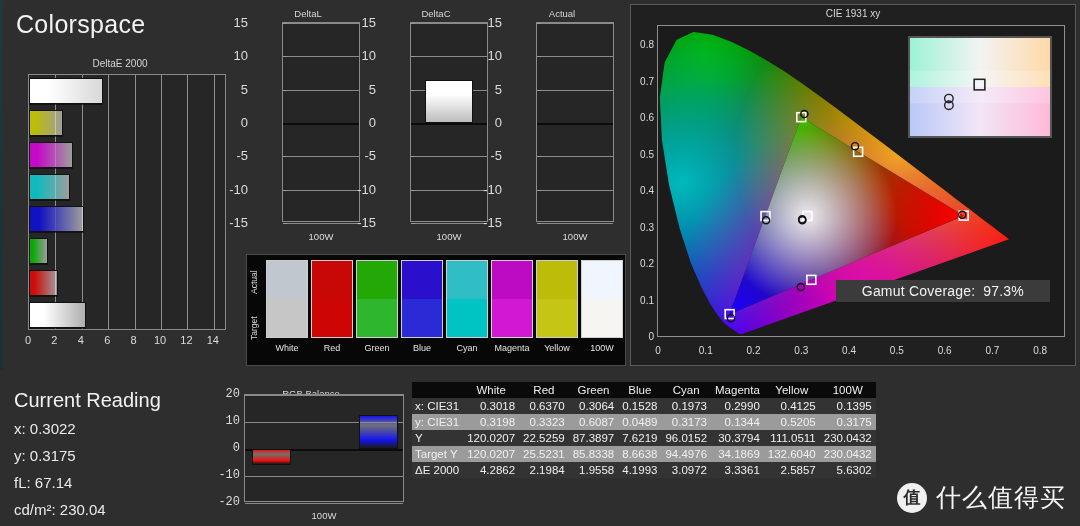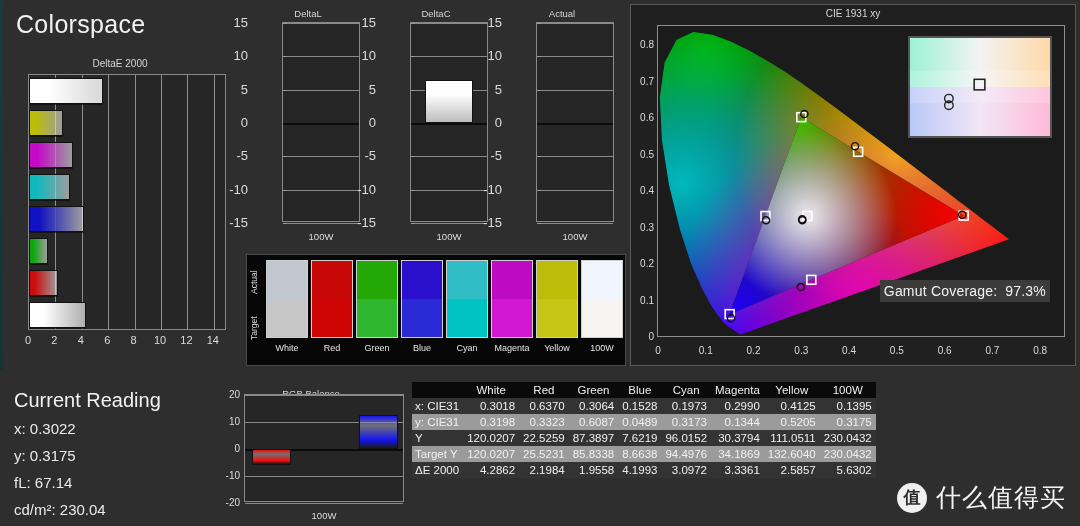--- a/index.html
+++ b/index.html
@@ -130,21 +130,21 @@
   .cie-xtick {
     position:absolute; bottom:9px; font-size:10px; color:#dcdcdc;
     transform:translateX(-50%);
   }
   .cie-ytick {
     position:absolute; left:0; width:22px; text-align:right;
     font-size:10px; color:#dcdcdc; transform:translateY(-50%);
   }
   #gamut-badge {
     position:absolute; right:14px; bottom:34px;
-    background:#3b3b3b; padding:3px 4px;
+    background:#3b3b3b; padding:3px 26px;
     font-size:14px; color:#f2f2f2; letter-spacing:.2px;
   }
   #gamut-badge .gval { margin-left:8px; }
   #cie-inset {
     position:absolute; right:12px; top:10px; width:144px; height:102px;
     border:2px solid #555;
   }
 
   
   #rgb-panel {
@@ -155,21 +155,21 @@
     font-size:9.5px; color:#d6d6d6;
   }
   #rgb-plot {
     position:absolute; left:32px; top:14px; right:6px; bottom:20px;
     background:#262626; border:1px solid #8a8a8a;
   }
   .rgb-hline { position:absolute; left:0; right:0; height:1px; background:#8a8a8a; }
   .rgb-zero  { position:absolute; left:0; right:0; height:2px; background:#0b0b0b; }
   .rgb-ytick {
     position:absolute; right:0; width:28px; text-align:right;
-    font-size:10px; color:#dcdcdc; transform:translateY(-50%);
+    font-size:12px; color:#dcdcdc; transform:translateY(-50%);font-family:Liberation Mono, monospace;
   }
   .rgb-bar { position:absolute; border:1px solid #111; }
   #rgb-xlabel {
     position:absolute; bottom:1px; left:32px; right:6px; text-align:center;
     font-size:9.5px; color:#dcdcdc;
   }
 
   
   #data-table {
     position:absolute; left:412px; top:382px; width:372px; height:140px;

